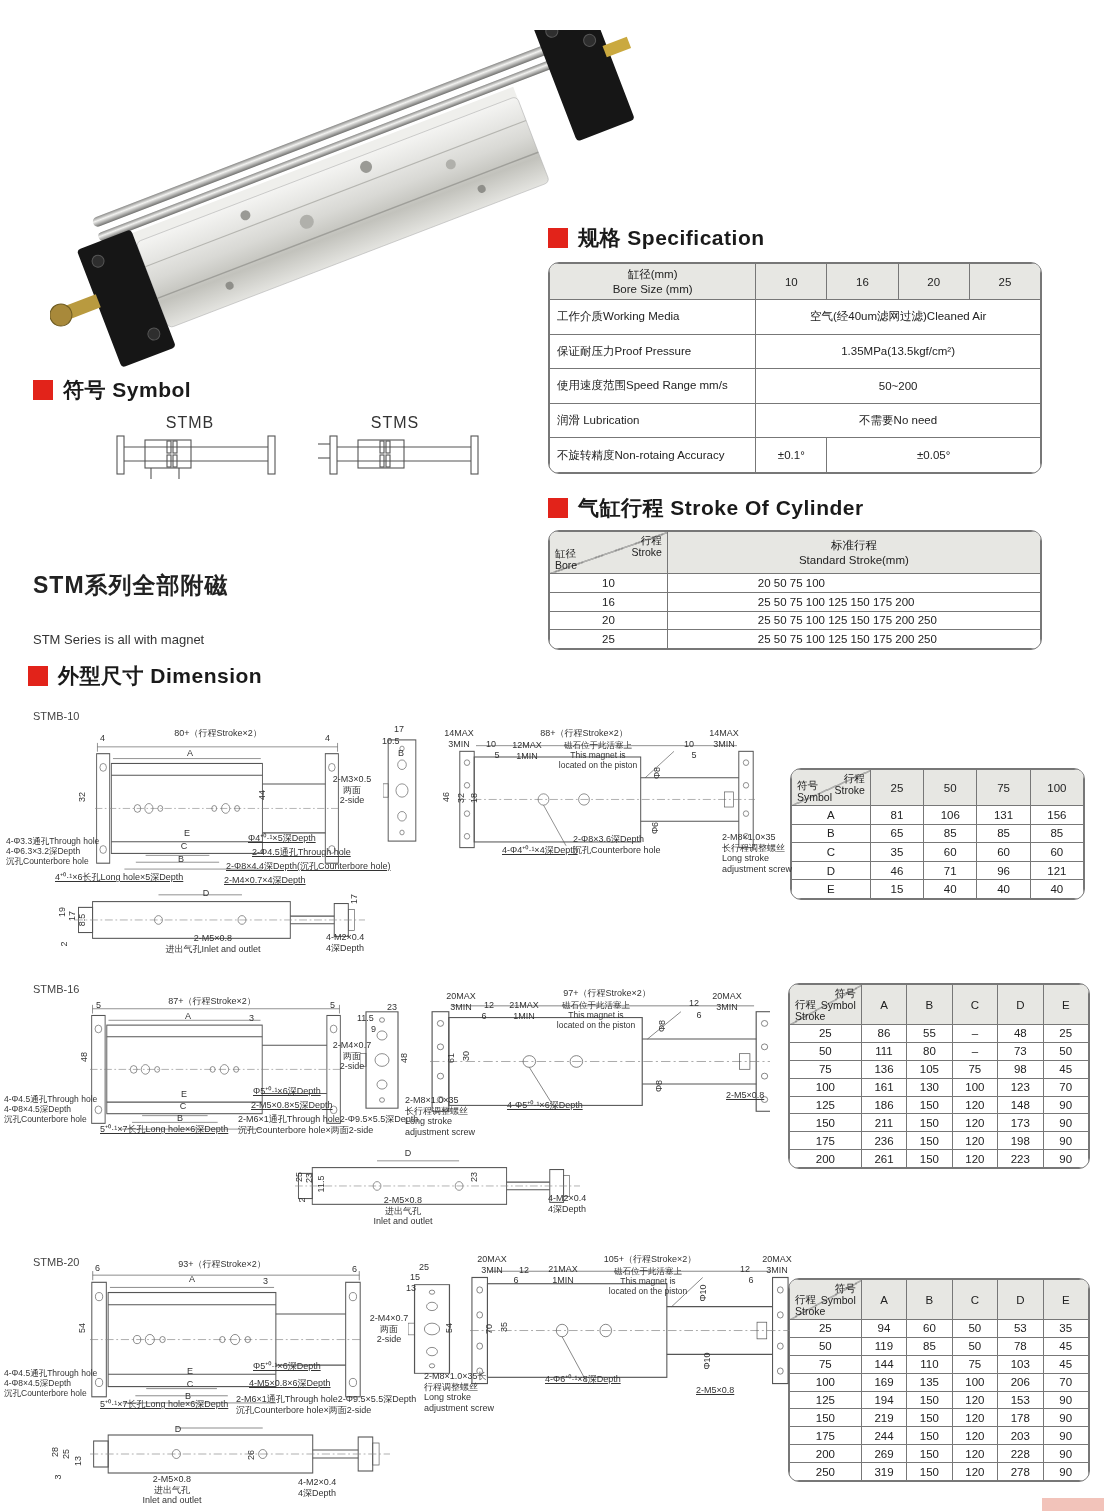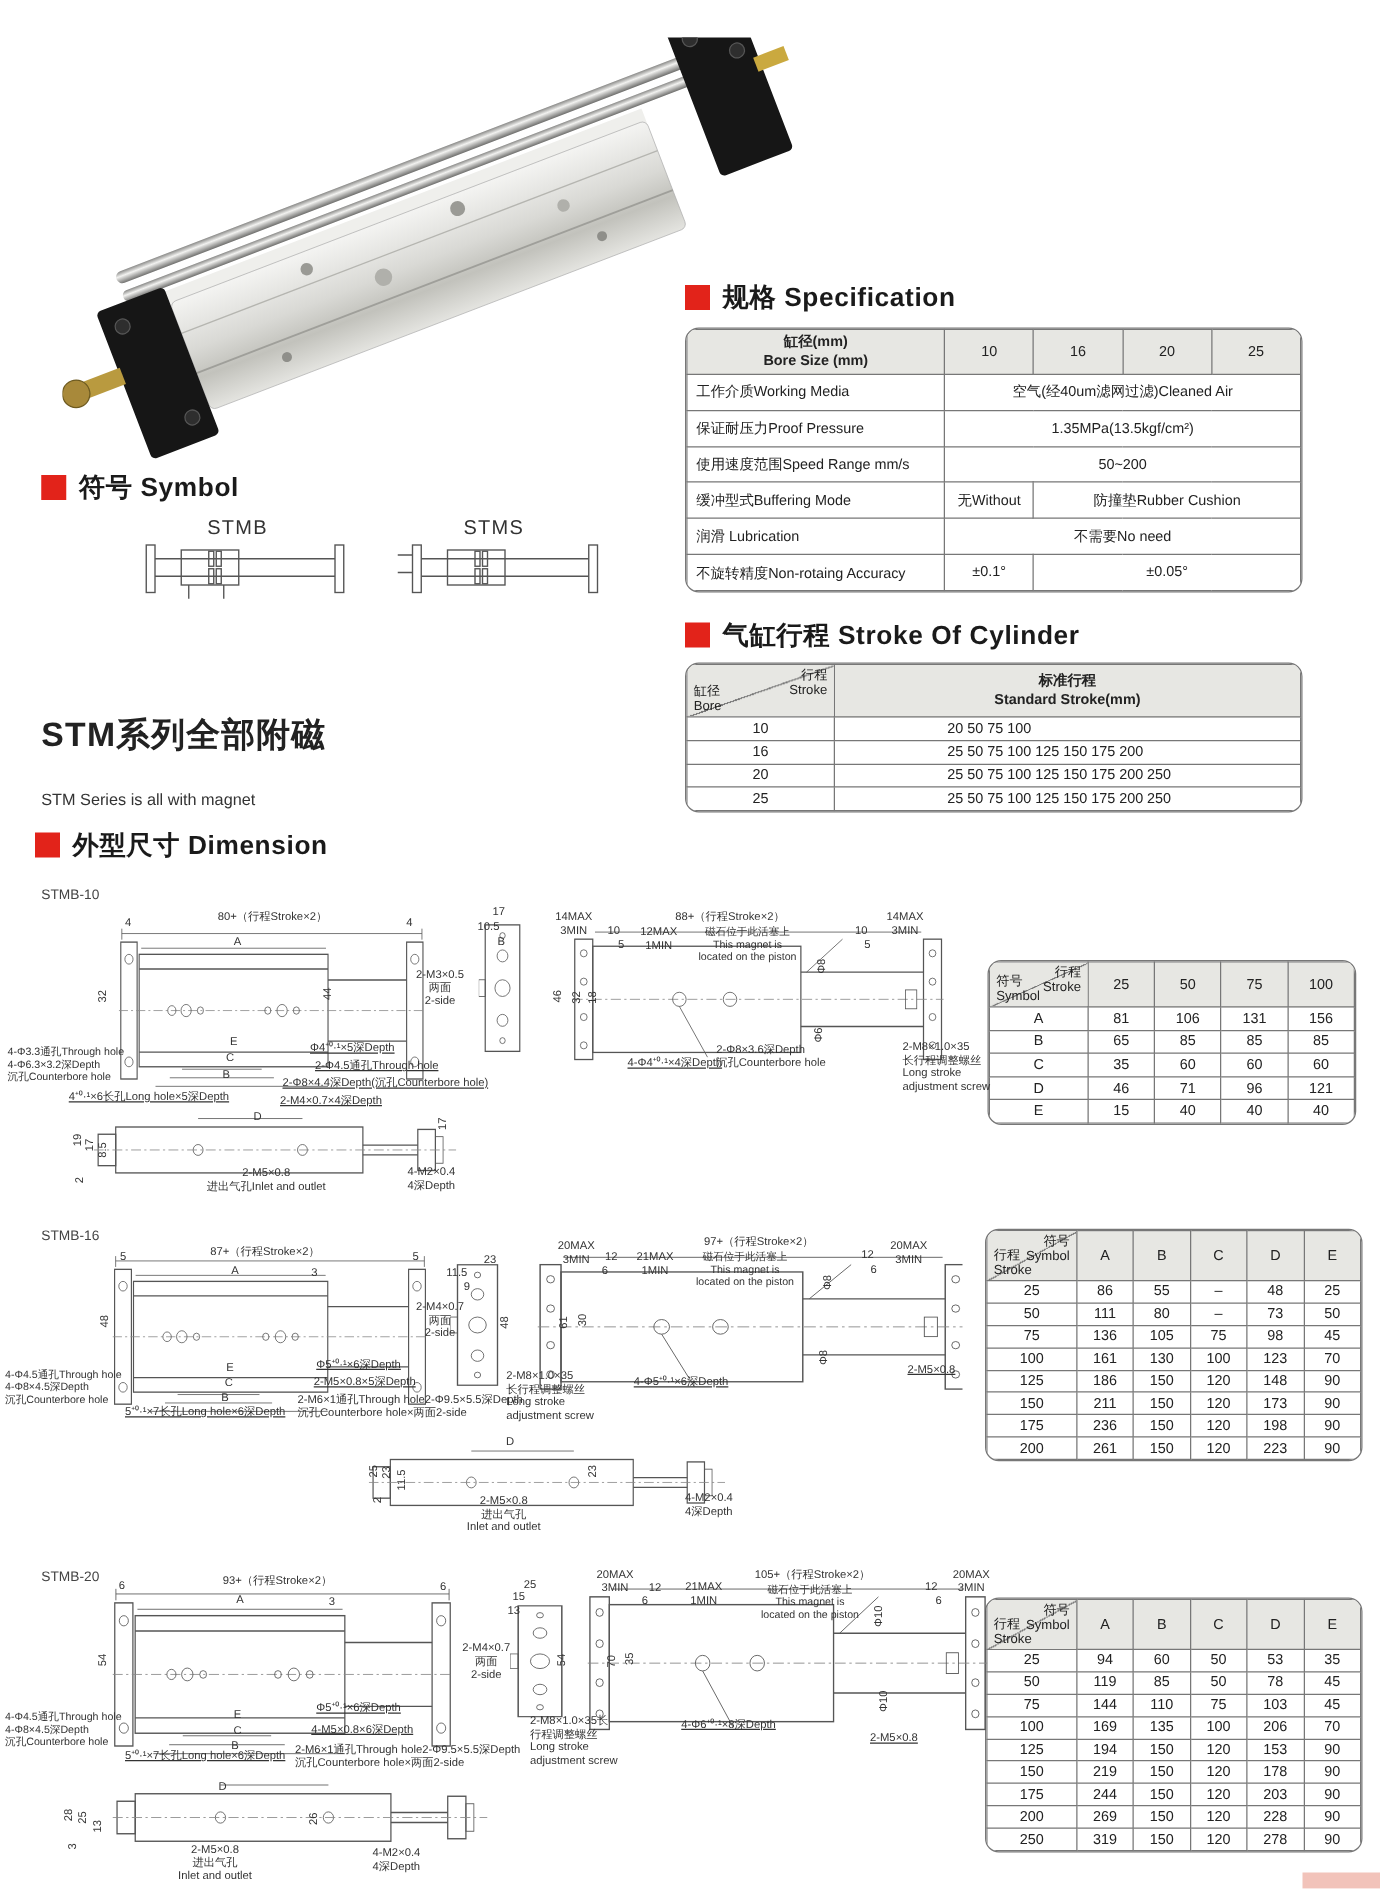--- a/index.html
+++ b/index.html
@@ -7,33 +7,33 @@
         font-family:"Liberation Sans",sans-serif;color:#222;}
   .sec-head{position:absolute;display:flex;align-items:center;gap:10px;}
   .red-sq{width:20px;height:20px;background:#e2231a;flex:0 0 auto;}
   .sec-title{font-size:21px;font-weight:bold;color:#1a1a1a;letter-spacing:.5px;white-space:nowrap;}
   
   .tblwrap{position:absolute;border:1.5px solid #777;border-radius:11px;overflow:hidden;background:#fff;}
   table{border-collapse:collapse;width:100%;height:100%;table-layout:fixed;}
   td,th{border:1px solid #777;font-size:11.5px;color:#222;padding:1px 3px;text-align:center;vertical-align:middle;font-weight:normal;}
   th{background:#e7e7e3;}
   .lbl{text-align:left;padding-left:7px;}
-  .pre{white-space:pre-line;line-height:1.25;font-weight:bold;}
+  .pre{white-space:pre-line;line-height:1.25;}
   .corner{position:relative;background:#e7e7e3;
           background-image:linear-gradient(to bottom right,transparent 49.3%,#777 49.3%,#777 50.7%,transparent 50.7%);}
   .corner .ct{position:absolute;top:2px;right:5px;font-size:10.5px;white-space:pre-line;line-height:1.15;text-align:right;}
   .corner .cb{position:absolute;bottom:2px;left:5px;font-size:10.5px;white-space:pre-line;line-height:1.15;text-align:left;}
   
   .ann{position:absolute;font-size:9px;line-height:1.18;color:#333;white-space:pre-line;z-index:5;}
   .c{transform:translateX(-50%);text-align:center;}
   .v{transform:translate(-50%,-50%) rotate(-90deg);transform-origin:center;}
   .ul{text-decoration:underline;}
   .sm{font-size:8.5px;}
   .model-label{position:absolute;font-size:11px;color:#444;}
-  .note-cn{position:absolute;font-size:27px;font-weight:bold;color:#222;letter-spacing:1px;}
+  .note-cn{position:absolute;font-size:23px;font-weight:bold;color:#222;letter-spacing:1px;}
   .note-en{position:absolute;font-size:13px;color:#333;}
   .symlabel{position:absolute;font-size:16px;color:#333;transform:translateX(-50%);letter-spacing:1px;}
   svg .ln{fill:none;stroke:#555;stroke-width:1.1;}
   svg .tn{fill:none;stroke:#555;stroke-width:.7;}
   svg .cl{fill:none;stroke:#888;stroke-width:.7;stroke-dasharray:9 3 2 3;}
   svg .dim{fill:none;stroke:#555;stroke-width:.7;}
   .drawsvg{position:absolute;z-index:1;}
   #pink-strip{position:absolute;left:1042px;top:1498px;width:62px;height:13px;background:#f2c3ba;}
 </style>
 </head>
@@ -183,25 +183,20 @@
           </tr>
       <tr>
             <td class="lbl">保证耐压力Proof Pressure</td>
             <td colspan="4">1.35MPa(13.5kgf/cm²)</td>
           </tr>
       <tr>
             <td class="lbl">使用速度范围Speed Range mm/s</td>
             <td colspan="4">50~200</td>
           </tr>
       <tr>
-            <td class="lbl">缓冲型式Buffering Mode</td>
-            <td>无Without</td>
-            <td colspan="3">防撞垫Rubber Cushion</td>
-          </tr>
-      <tr>
             <td class="lbl">润滑 Lubrication</td>
             <td colspan="4">不需要No need</td>
           </tr>
       <tr>
             <td class="lbl">不旋转精度Non-rotaing Accuracy</td>
             <td>±0.1°</td>
             <td colspan="3">±0.05°</td>
           </tr>
 
     </tbody>

